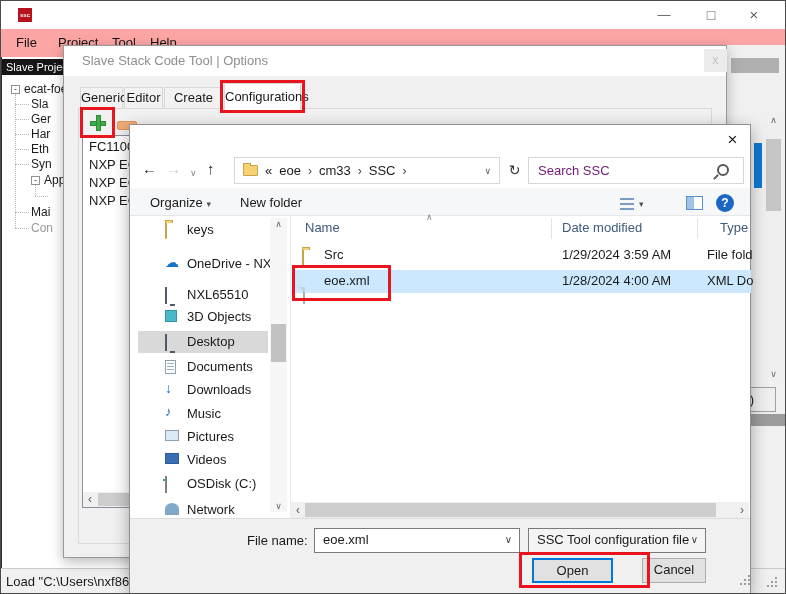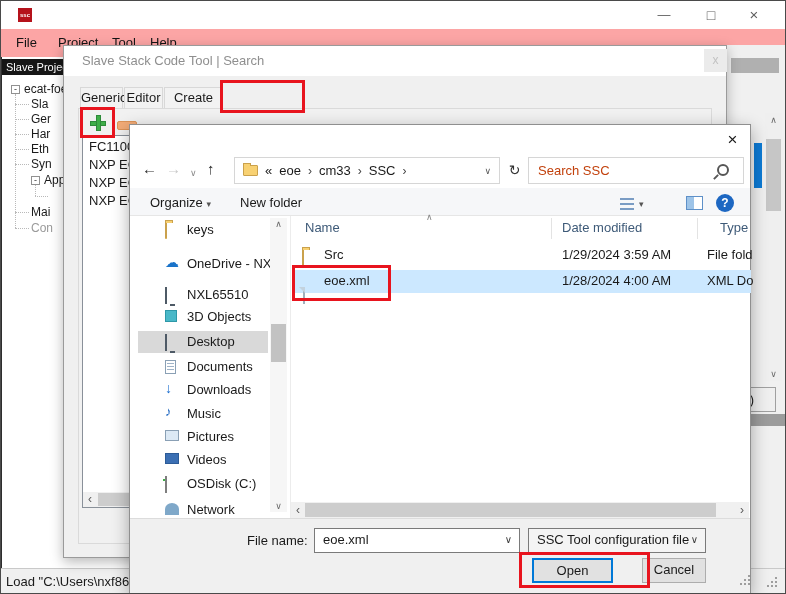--- a/index.html
+++ b/index.html
@@ -72,21 +72,21 @@
     border:1px solid #8f8f8f;box-sizing:border-box;box-shadow:0 5px 16px rgba(0,0,0,.33);z-index:10;}
   .imp-title{position:absolute;left:12px;top:7px;color:#000;}
   .imp-close{position:absolute;left:586px;top:1px;width:33px;height:27px;text-align:center;line-height:27px;font-size:17px;color:#1a1a1a;}
   .navglyph{position:absolute;font-size:15px;line-height:15px;}
   .addressbar{position:absolute;left:104px;top:32px;width:266px;height:27px;border:1px solid #d6d6d6;box-sizing:border-box;
     display:flex;align-items:center;gap:7px;padding:0 8px;background:#fff;}
   .crumb-sep{color:#444;font-size:12px;}
   .spacer{flex:1;}
   .refresh-btn{position:absolute;left:373px;top:32px;width:23px;height:27px;text-align:center;line-height:26px;font-size:14px;color:#333;}
   .searchbox{position:absolute;left:398px;top:32px;width:216px;height:27px;border:1px solid #d6d6d6;box-sizing:border-box;background:#fff;}
-  .search-ph{position:absolute;left:9px;top:5px;color:#c2410c;}
+  .search-ph{position:absolute;left:9px;top:5px;color:#701a75;}
   .mag{position:absolute;right:14px;top:6px;width:8px;height:8px;border:2px solid #565656;border-radius:50%;}
   .mag::after{content:"";position:absolute;left:-4px;top:8px;width:2px;height:6px;background:#565656;transform:rotate(45deg);}
 
   .cmdbar{position:absolute;left:0;top:63px;right:0;height:27px;background:#f6f7f9;border-bottom:1px solid #e6e6e6;}
   .caret{font-size:9px;color:#555;}
   .viewlist-icon{position:absolute;left:490px;top:73px;width:14px;height:12px;
     background:repeating-linear-gradient(#7a9cc4 0 2px,transparent 2px 5px);}
   .preview-icon{position:absolute;left:556px;top:71px;width:17px;height:14px;border:1px solid #5e90c8;box-sizing:border-box;background:#fff;}
   .preview-icon::before{content:"";position:absolute;left:0;top:0;width:7px;height:12px;background:#9ec4e8;}
   .help-icon{position:absolute;left:586px;top:69px;width:18px;height:18px;border-radius:50%;background:#1d67c2;
@@ -186,26 +186,27 @@
   <div class="frag-btn">(s)</div>
   <div class="frag-darkbar"></div>
 
   <div class="statusbar">
     <div class="status-text">Load "C:\Users\nxf8697</div>
     <div class="gripdots" style="right:16px;bottom:6px;"></div>
   </div>
 
   <div class="options-dialog">
     <div class="opt-titlebar">
-      <div class="opt-title">Slave Stack Code Tool | Search</div>
+      <div class="opt-title">Slave Stack Code Tool | Options</div>
       <div class="opt-close">x</div>
     </div>
     <div class="tab" style="left:16px;width:43px;">Generic</div>
     <div class="tab" style="left:60px;width:39px;">Editor</div>
     <div class="tab" style="left:100px;width:59px;">Create Files</div>
+    <div class="tab active" style="left:160px;width:77px;">Configurations</div>
     <div class="opt-panel"></div>
     <div class="plus-btn">
       <span class="plus-glyph"></span>
     </div>
     <div class="minus-btn"></div>
     <div class="opt-list">
       <div style="padding-top:2px;">
         <div class="opt-li">FC1100/</div>
         <div class="opt-li">NXP ECA</div>
         <div class="opt-li">NXP ECA</div>

